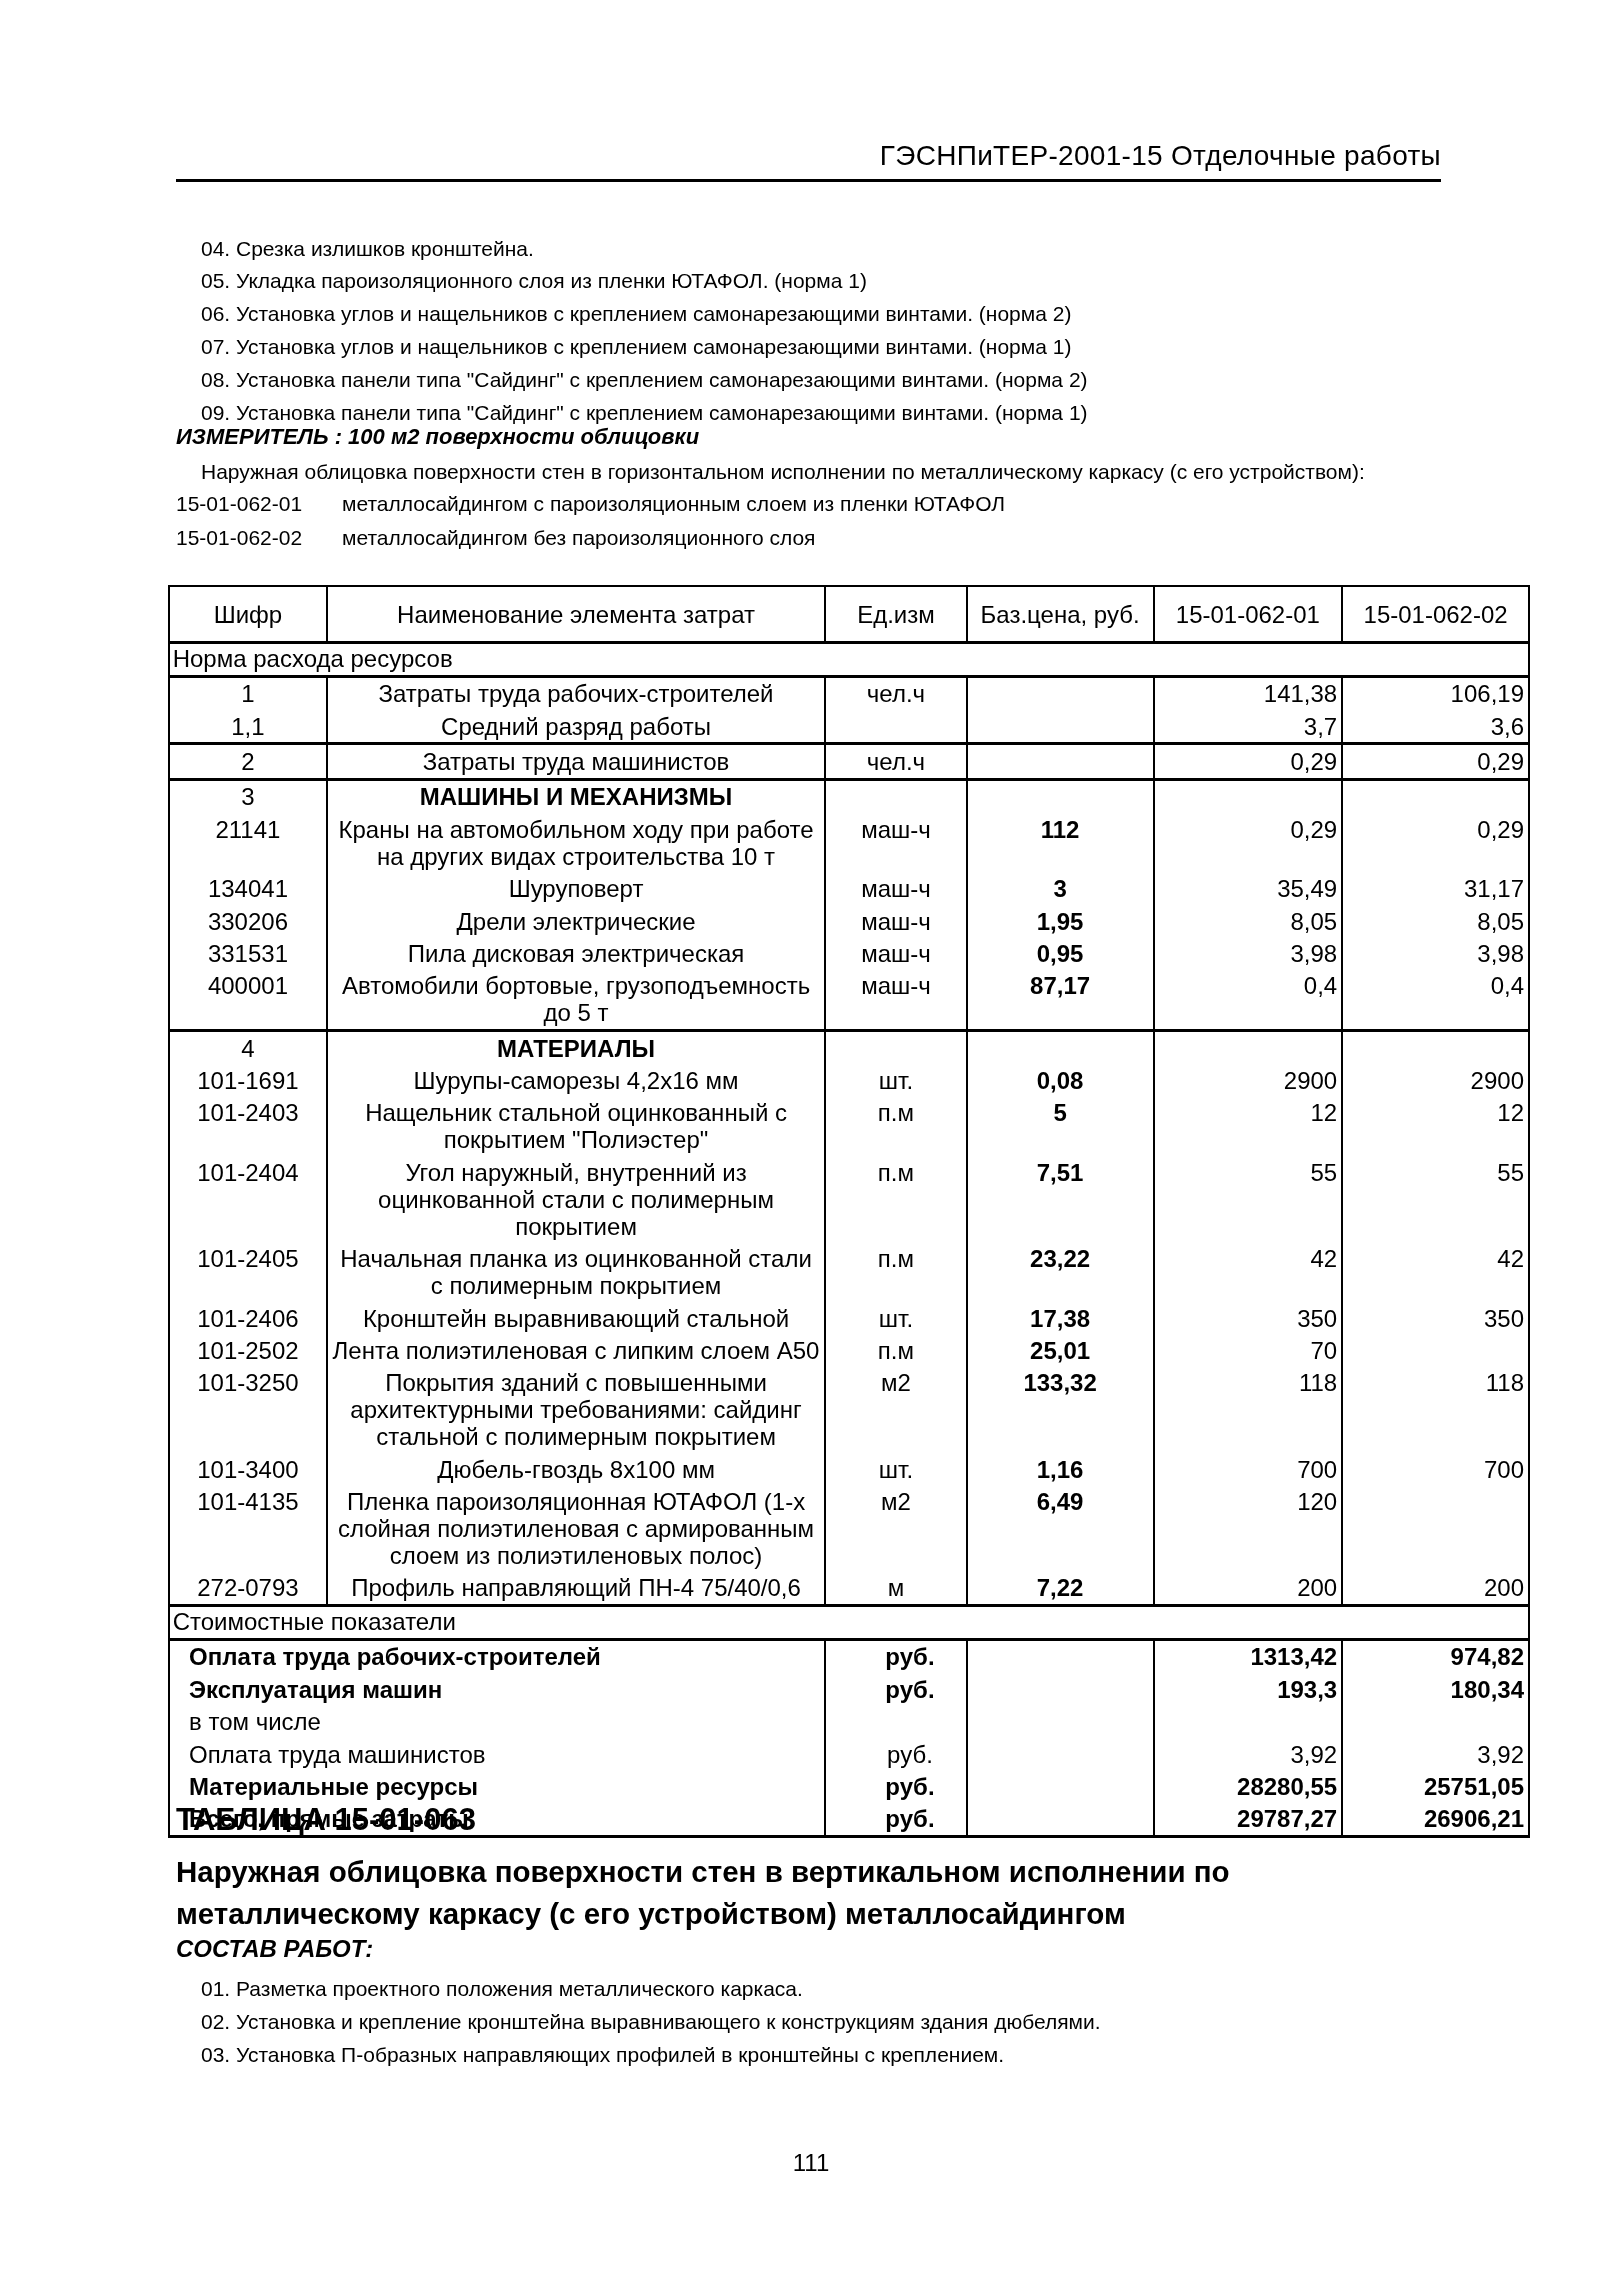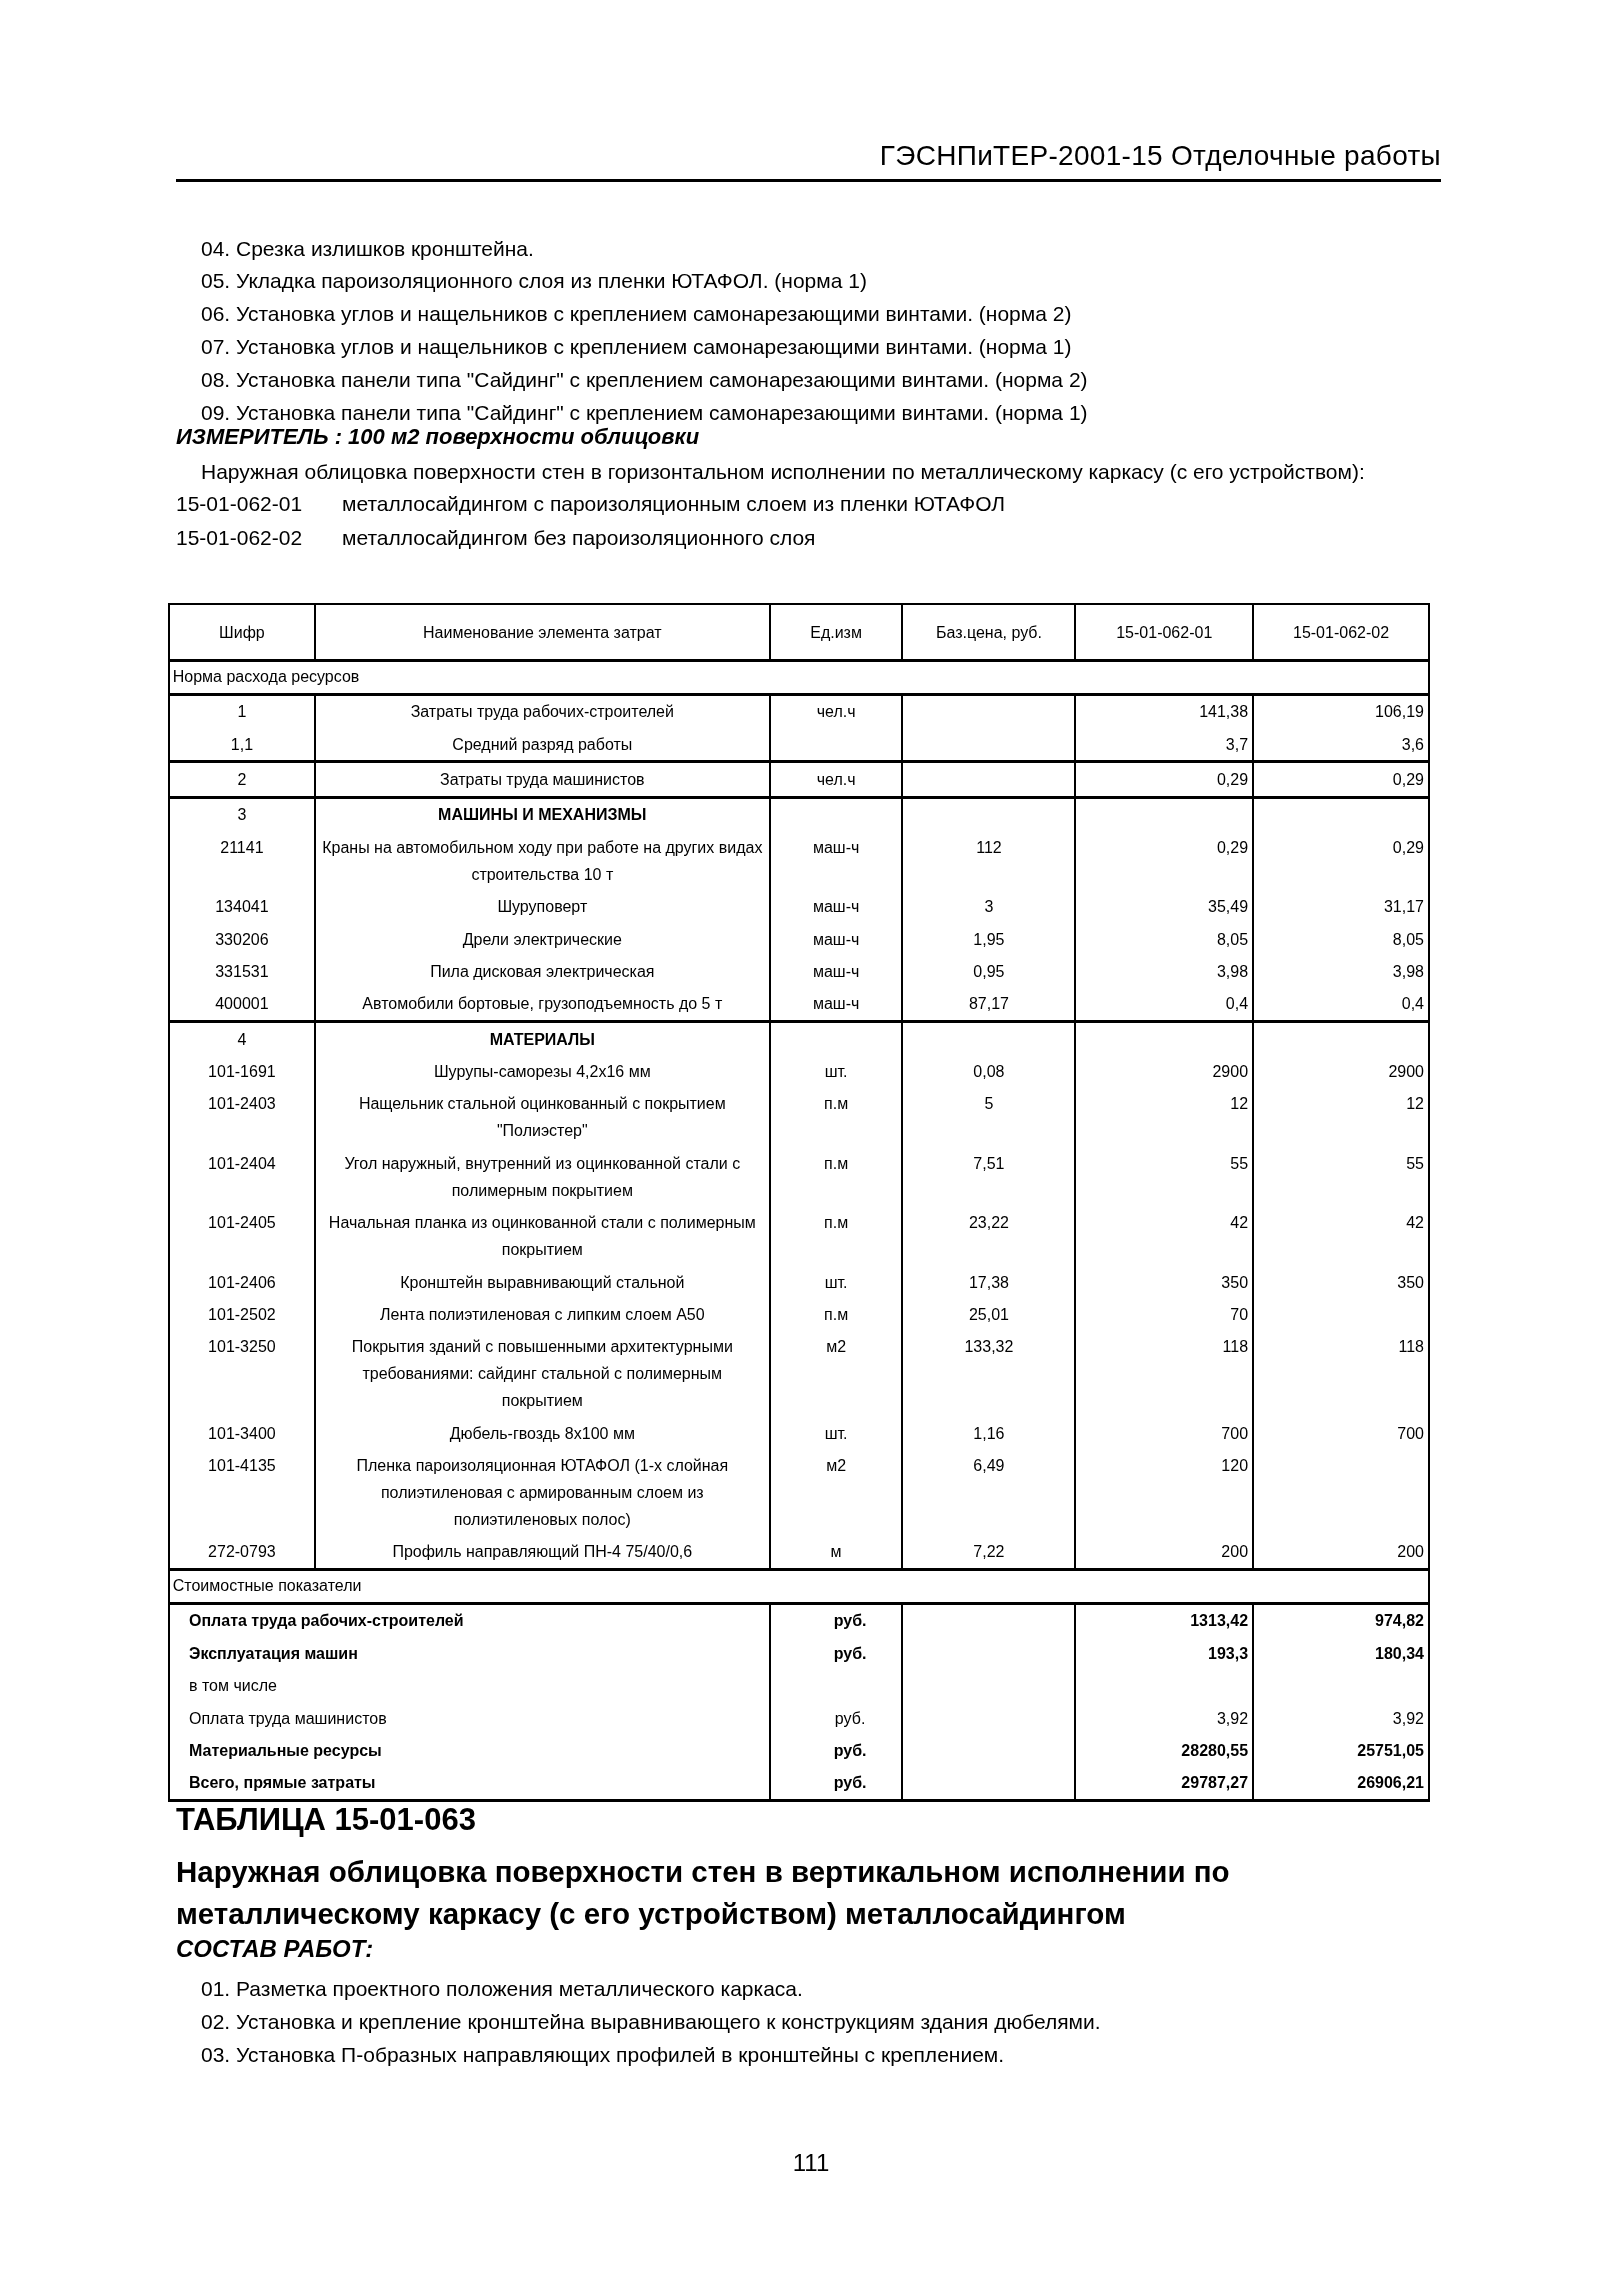--- a/index.html
+++ b/index.html
@@ -7,28 +7,28 @@
        font-family:"Liberation Sans",sans-serif;}
   .abs{position:absolute;}
   .running-header{left:176px;top:137px;width:1265px;height:42px;border-bottom:3.4px solid #000;
        text-align:right;font-size:28px;line-height:38px;letter-spacing:0.3px;}
   .work{position:absolute;left:201px;font-size:21px;line-height:27px;white-space:nowrap;}
   .meter{position:absolute;left:176px;top:424px;font-size:22px;font-weight:bold;font-style:italic;}
   .intro{position:absolute;left:201px;top:460px;font-size:21px;white-space:nowrap;}
   .code-line{position:absolute;left:176px;font-size:21px;white-space:nowrap;}
   .code-line .code{display:inline-block;width:166px;}
 
-  table.norm{position:absolute;left:168px;top:585px;width:1262px;border-collapse:collapse;
-       font-size:16px;line-height:27px;margin-top:18px;}
+  table.norm{position:absolute;left:168px;top:585px;width:1362px;border-collapse:collapse;
+       font-size:24px;line-height:27px;}
   table.norm td, table.norm th{border-left:2.7px solid #000;border-right:2.7px solid #000;padding:0 4px;vertical-align:top;}
   table.norm th{font-weight:normal;height:54px;vertical-align:middle;text-align:center;border:2.7px solid #000;}
   .c-code{width:151px;text-align:center;}
   .c-name{width:501px;text-align:center;}
   .c-unit{width:106px;text-align:center;}
-  .c-price{width:152px;text-align:center;}
+  .c-price{width:152px;text-align:center;font-weight:bold;}
   .c-v1{width:153px;text-align:right;}
   .c-v2{width:151px;text-align:right;}
   tr.sep td{border-top:3.4px solid #000;}
   tr.band td{border:2.7px solid #000;border-top:3.4px solid #000;text-align:left;height:28px;padding:1.3px 2.7px;}
   tr.row td{padding-top:2.7px;padding-bottom:2.7px;}
   td.bold{font-weight:bold;}
   tr.sum td{font-weight:normal;padding-top:2.7px;padding-bottom:2.7px;padding-left:32px;}
   tr.sum td.lbl{padding-left:19px;}
   tr.sum.b td{font-weight:bold;}
   tr.last td{border-bottom:3.4px solid #000;}

